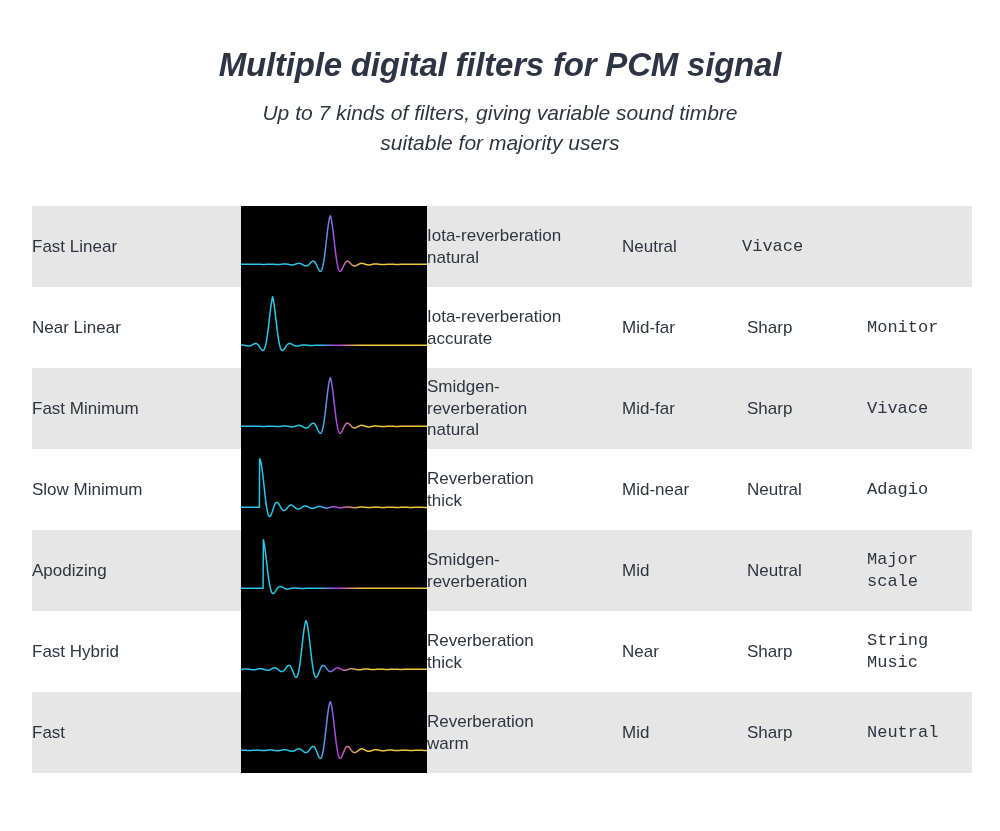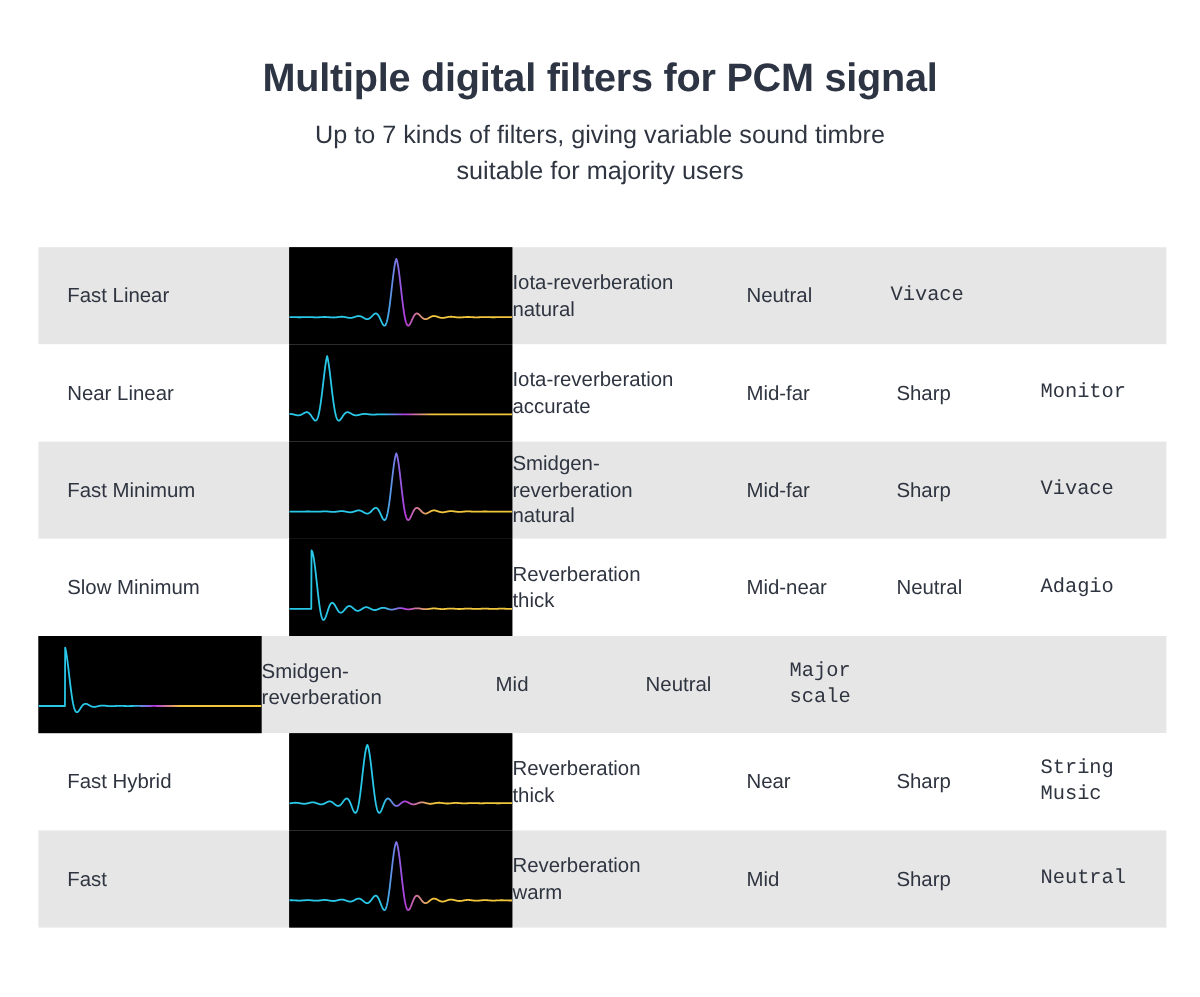--- a/index.html
+++ b/index.html
@@ -17,20 +17,21 @@
   }
   .page {
     width: 1000px;
     height: 831px;
     position: relative;
     background: #ffffff;
   }
   .header {
     padding-top: 46px;
     text-align: center;
+    font-style: italic;
   }
   .title {
     font-size: 33px;
     font-weight: bold;
     color: #2d3443;
     letter-spacing: -0.2px;
     line-height: 1.15;
     margin: 0;
   }
   .subtitle {
@@ -61,21 +62,20 @@
   .row.alt {
     background: #e6e6e6;
   }
   .cell {
     display: flex;
     align-items: center;
     box-sizing: border-box;
   }
   .c-name {
     width: 209px;
-    padding-left: 24px;
     font-size: 17px;
     color: #2f3540;
   }
   .c-wave {
     width: 186px;
     padding: 0;
     background: #000000;
     position: relative;
     overflow: hidden;
   }
@@ -247,20 +247,21 @@
         </div>
         <div class="cell c-dist">Mid-near</div>
         <div class="cell c-tone">Neutral</div>
         <div class="cell c-style">
           <div>
             <span class="txt">Adagio</span>
           </div>
         </div>
       </div>
       <div class="row alt">
+        <div class="cell c-name">Apodizing</div>
         <div class="cell c-wave">
           <svg viewBox="0 0 186 81" preserveAspectRatio="none">
             <defs>
               <linearGradient id="g4" x1="0" y1="0" x2="1" y2="0">
                 <stop offset="0%" stop-color="#29c7e8"></stop>
                 <stop offset="42%" stop-color="#29c7e8"></stop>
                 <stop offset="52%" stop-color="#b43ce0"></stop>
                 <stop offset="64%" stop-color="#f2c63c"></stop>
                 <stop offset="100%" stop-color="#f2c63c"></stop>
               </linearGradient>

